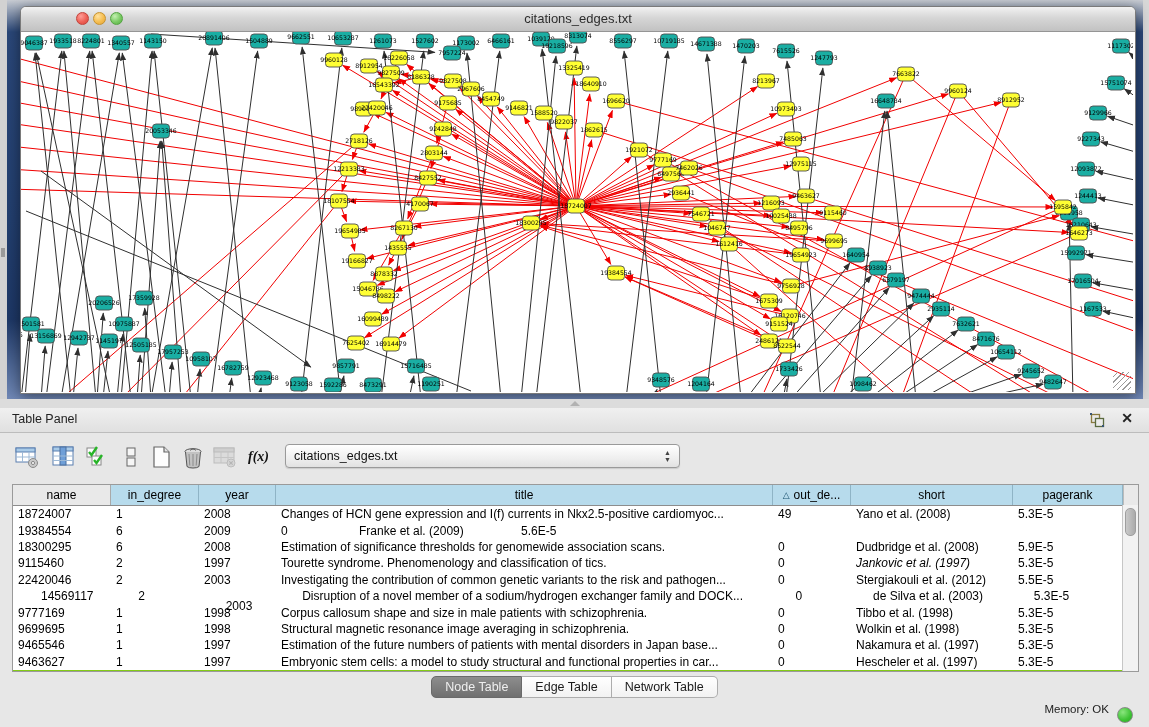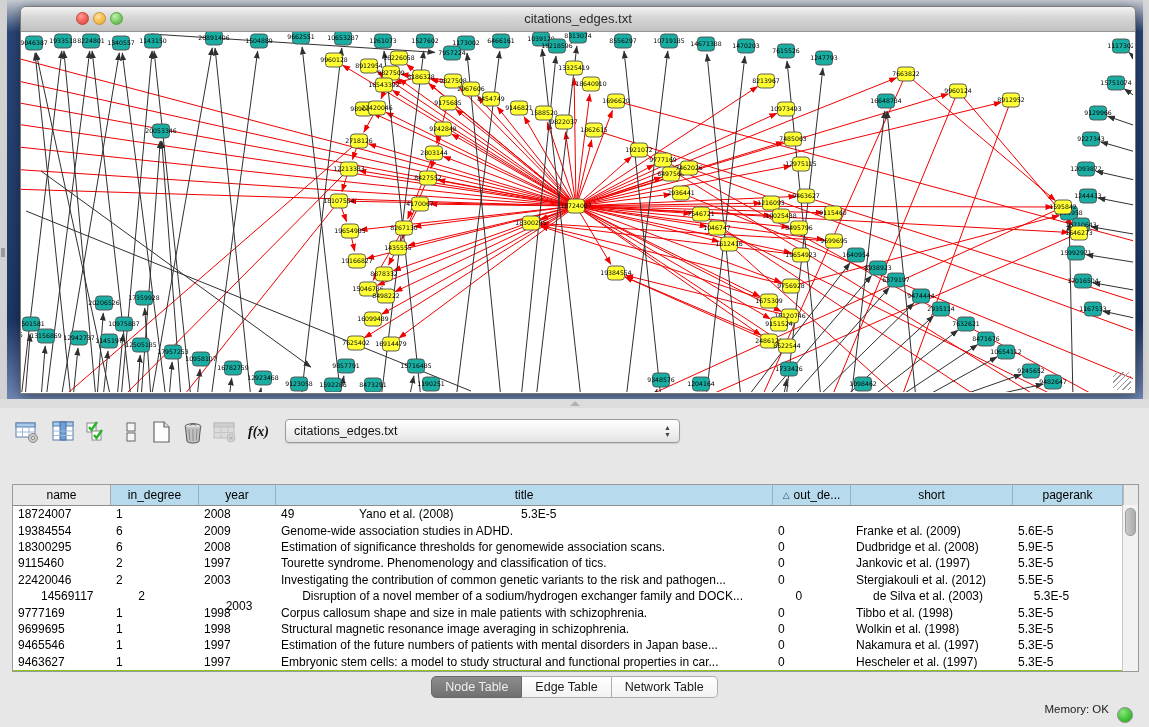--- a/index.html
+++ b/index.html
@@ -592,20 +592,32 @@
       <div class="grip"></div>
     </div>
   </div>
 </div>
 
 <div class="splitter">
   <div class="knob"></div>
 </div>
 
 <div class="table-panel">
+  <div class="panel-header">
+    <span class="panel-title">Table Panel</span>
+    <span class="panel-float">
+      <svg width="16" height="16" viewBox="0 0 16 16">
+        <rect x="2.5" y="2.5" width="8" height="8" fill="none" stroke="#8a7b3f" stroke-width="1.3"></rect>
+        <rect x="6.5" y="6.5" width="8" height="8" fill="#ececec" stroke="#5a6a3f" stroke-width="1.3"></rect>
+        <rect x="1" y="1" width="2" height="2" fill="#3a5577"></rect>
+        <rect x="13" y="13" width="2" height="2" fill="#3a5577"></rect>
+      </svg>
+    </span>
+    <span class="panel-close">✕</span>
+  </div>
 
   <div class="toolbar">
     <span class="tool" style="left:14px">
       <svg width="26" height="26" viewBox="0 0 26 26">
         <rect x="2" y="4" width="19" height="14" fill="#fff" stroke="#5a7fb0"></rect>
         <rect x="2" y="4" width="19" height="4" fill="#a9cbe8" stroke="#5a7fb0"></rect>
         <line x1="8.5" y1="8" x2="8.5" y2="18" stroke="#9db9d6"></line>
         <line x1="15" y1="8" x2="15" y2="18" stroke="#9db9d6"></line>
         <line x1="2" y1="13" x2="21" y2="13" stroke="#9db9d6"></line>
         <circle cx="19" cy="19" r="4.5" fill="#c9c9c9" stroke="#8a8a8a"></circle>
@@ -697,49 +709,49 @@
         <div class="thcell" style="width: 110px;">
           <span>pagerank</span>
         </div>
         <div class="thspacer"></div>
       </div>
     <div class="tbody">
         <div class="trow">
           <div class="tcell" style="width: 98px;">18724007</div>
           <div class="tcell" style="width: 88px;">1</div>
           <div class="tcell" style="width: 77px;">2008</div>
+          <div class="tcell" style="width: 497px;">Changes of HCN gene expression and I(f) currents in Nkx2.5-positive cardiomyoc...</div>
           <div class="tcell" style="width: 78px;">49</div>
           <div class="tcell" style="width: 162px;">Yano et al. (2008)</div>
           <div class="tcell" style="width: 110px;">5.3E-5</div>
         </div>
         <div class="trow">
           <div class="tcell" style="width: 98px;">19384554</div>
           <div class="tcell" style="width: 88px;">6</div>
           <div class="tcell" style="width: 77px;">2009</div>
-          <div class="tcell" style="width: 497px;">Genome-wide association studies in ADHD.</div>
           <div class="tcell" style="width: 78px;">0</div>
           <div class="tcell" style="width: 162px;">Franke et al. (2009)</div>
           <div class="tcell" style="width: 110px;">5.6E-5</div>
         </div>
         <div class="trow">
           <div class="tcell" style="width: 98px;">18300295</div>
           <div class="tcell" style="width: 88px;">6</div>
           <div class="tcell" style="width: 77px;">2008</div>
           <div class="tcell" style="width: 497px;">Estimation of significance thresholds for genomewide association scans.</div>
           <div class="tcell" style="width: 78px;">0</div>
           <div class="tcell" style="width: 162px;">Dudbridge et al. (2008)</div>
           <div class="tcell" style="width: 110px;">5.9E-5</div>
         </div>
         <div class="trow">
           <div class="tcell" style="width: 98px;">9115460</div>
           <div class="tcell" style="width: 88px;">2</div>
           <div class="tcell" style="width: 77px;">1997</div>
           <div class="tcell" style="width: 497px;">Tourette syndrome. Phenomenology and classification of tics.</div>
           <div class="tcell" style="width: 78px;">0</div>
-          <div class="tcell" style="width: 162px;">Jankovic et al. (1997)</div>
+          <div class="tcell" style="width: 162px; font-style: italic;">Jankovic et al. (1997)</div>
           <div class="tcell" style="width: 110px;">5.3E-5</div>
         </div>
         <div class="trow">
           <div class="tcell" style="width: 98px;">22420046</div>
           <div class="tcell" style="width: 88px;">2</div>
           <div class="tcell" style="width: 77px;">2003</div>
           <div class="tcell" style="width: 497px;">Investigating the contribution of common genetic variants to the risk and pathogen...</div>
           <div class="tcell" style="width: 78px;">0</div>
           <div class="tcell" style="width: 162px;">Stergiakouli et al. (2012)</div>
           <div class="tcell" style="width: 110px;">5.5E-5</div>

